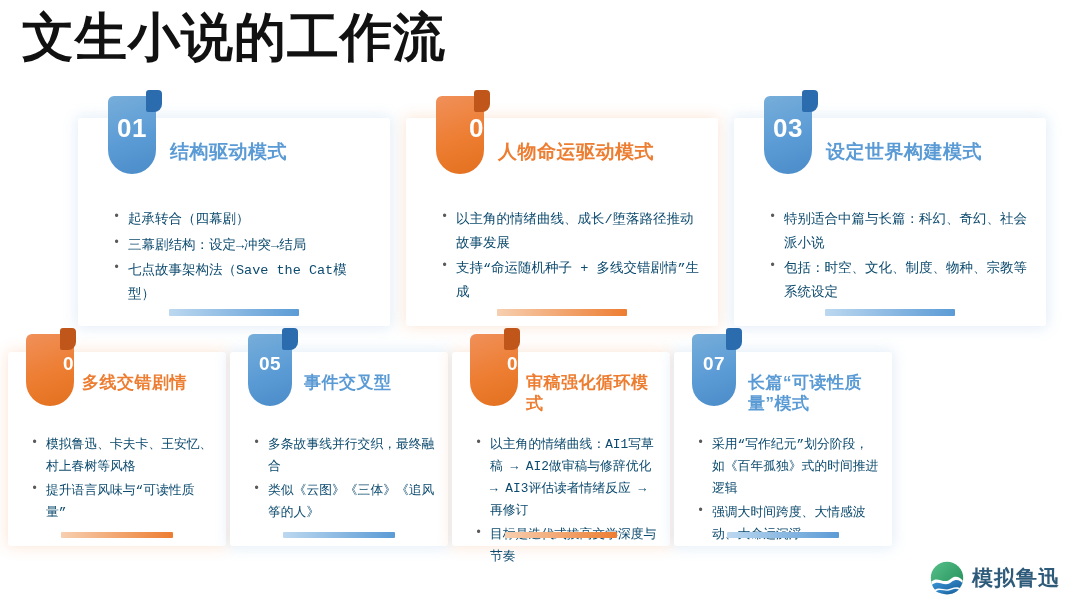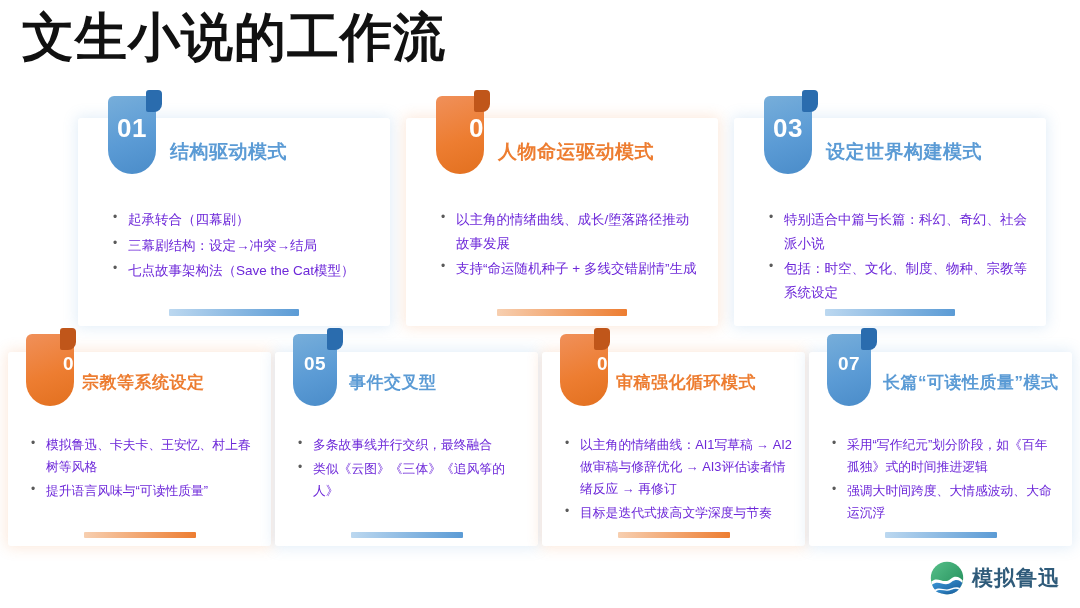--- a/index.html
+++ b/index.html
@@ -27,21 +27,21 @@
   .row-top {
     position: absolute;
     left: 78px; top: 118px;
     width: 968px; height: 208px;
     display: flex;
     gap: 16px;
   }
   .row-bottom {
     position: absolute;
     left: 8px; top: 352px;
-    width: 1064px; height: 194px;
+    width: 884px; height: 194px;
     display: flex;
     gap: 4px;
   }
   .row-top .card { width: 312px; }
   .row-bottom .card { flex: 1 1 0; }
 
   .card {
     position: relative;
     background: #ffffff;
     border-radius: 3px;
@@ -120,22 +120,23 @@
     top: 90px;
     list-style: none;
   }
   .row-bottom .bullets { left: 22px; right: 12px; top: 82px; }
 
   .bullets li {
     position: relative;
     padding-left: 16px;
     font-size: 13.5px;
     line-height: 1.75;
-    color: #6d28d9;
+    color: #0c4a6e;
     margin-bottom: 2px;
+    font-family: Liberation Mono, monospace;
   }
   .row-bottom .bullets li { font-size: 12.8px; line-height: 1.72; }
   .bullets li::before {
     content: "\2022";
     position: absolute;
     left: 1px;
     top: -1px;
     font-size: 12px;
     color: #5a5a5a;
   }
@@ -230,21 +231,21 @@
 
   <div class="row-bottom">
 
     <div class="card orange">
       <div class="badge-wrap">
         <div class="badge-body">
           <span class="badge-num">04</span>
         </div>
         <div class="badge-fold"></div>
       </div>
-      <div class="card-title">宗教等系统设定</div>
+      <div class="card-title">多线交错剧情</div>
       <ul class="bullets">
         <li>模拟鲁迅、卡夫卡、王安忆、村上春树等风格</li>
         <li>提升语言风味与“可读性质量”</li>
       </ul>
       <div class="accent-bar"></div>
     </div>
 
     <div class="card blue">
       <div class="badge-wrap">
         <div class="badge-body">

